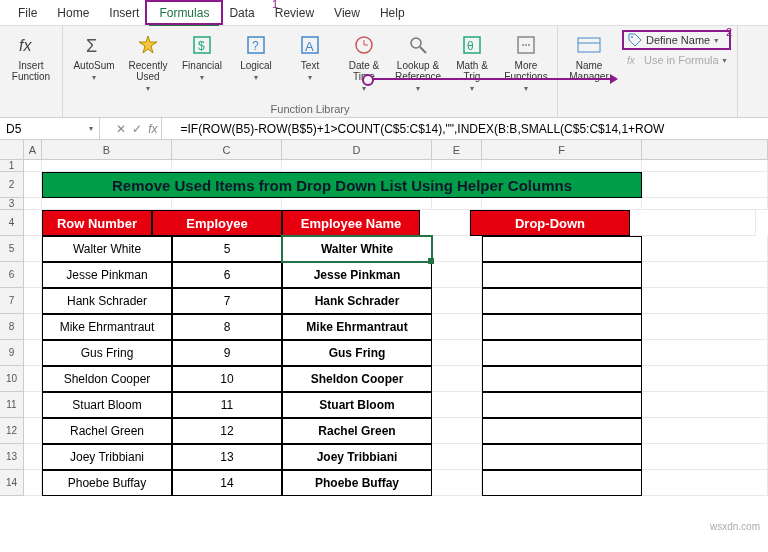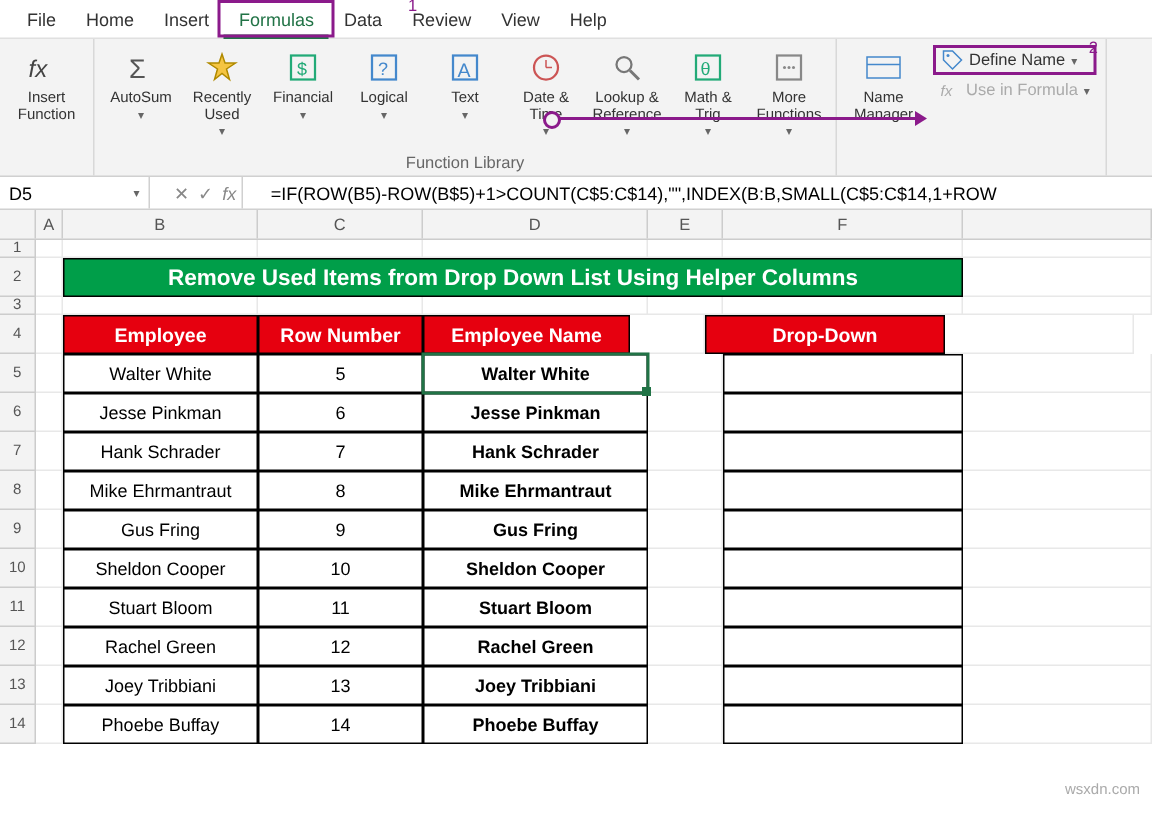--- a/index.html
+++ b/index.html
@@ -59,21 +59,21 @@
 .gc { border-right: 1px solid #e8e8e8; border-bottom: 1px solid #e8e8e8; }
 .gc.A { width: 18px; }
 .gc.B { width: 130px; }
 .gc.C { width: 110px; }
 .gc.D { width: 150px; }
 .gc.E { width: 50px; }
 .gc.F { width: 160px; }
 .gc.G { width: 126px; }
 
 
-.titlecell { background: #009e49; color: #ffffff; font-weight: bold; font-size: 15px; text-align: center; display: flex; align-items: center; justify-content: center; border: 1px solid #000; }
+.titlecell { background: #009e49; color: #0f172a; font-weight: bold; font-size: 15px; text-align: center; display: flex; align-items: center; justify-content: center; border: 1px solid #000; }
 .hcell { background: #e6000f; color: #fff; font-weight: bold; font-size: 13px; text-align: center; display: flex; align-items: center; justify-content: center; border: 1px solid #000; }
 .dcell { background: #fff; font-size: 12px; text-align: center; display: flex; align-items: center; justify-content: center; border: 1px solid #000; }
 .dcell.bold { font-weight: bold; }
 .gr.short { height: 12px; }
 .gr.norm { height: 26px; }
 
 .sel { outline: 2px solid #217346; outline-offset: -1px; position: relative; }
 .sel::after { content: ""; position: absolute; right: -3px; bottom: -3px; width: 6px; height: 6px; background: #217346; }
 
 .watermark { position: absolute; right: 8px; bottom: 20px; font-size: 10px; color: #aaa; }
@@ -287,22 +287,22 @@
    <div class="gc B"></div>
    <div class="gc C"></div>
    <div class="gc D"></div>
    <div class="gc E"></div>
    <div class="gc F"></div>
    <div class="gc G"></div>
   </div>
       <div class="gr norm">
     <div class="rh">4</div>
     <div class="gc A"></div>
+   <div class="hcell" style="width:110px;">Row Number</div>
    <div class="hcell" style="width:130px;">Employee</div>
-   <div class="hcell" style="width:110px;">Row Number</div>
    <div class="hcell" style="width:138px;">Employee Name</div>
    <div class="gc E"></div>
    <div class="hcell" style="width:160px;">Drop-Down</div>
    <div class="gc G"></div>
   </div>
       <div class="gr norm">
     <div class="rh">5</div>
     <div class="gc A"></div>
      <div class="dcell" style="width:130px;">Walter White</div>
      <div class="dcell" style="width:110px;">5</div>

